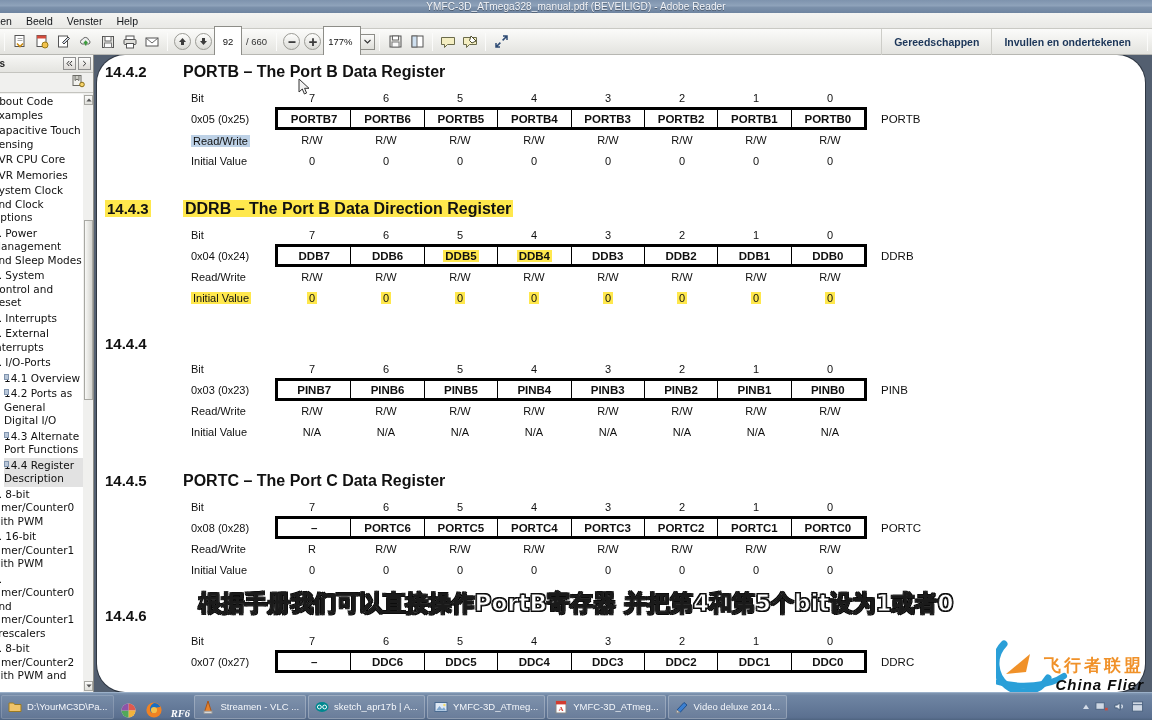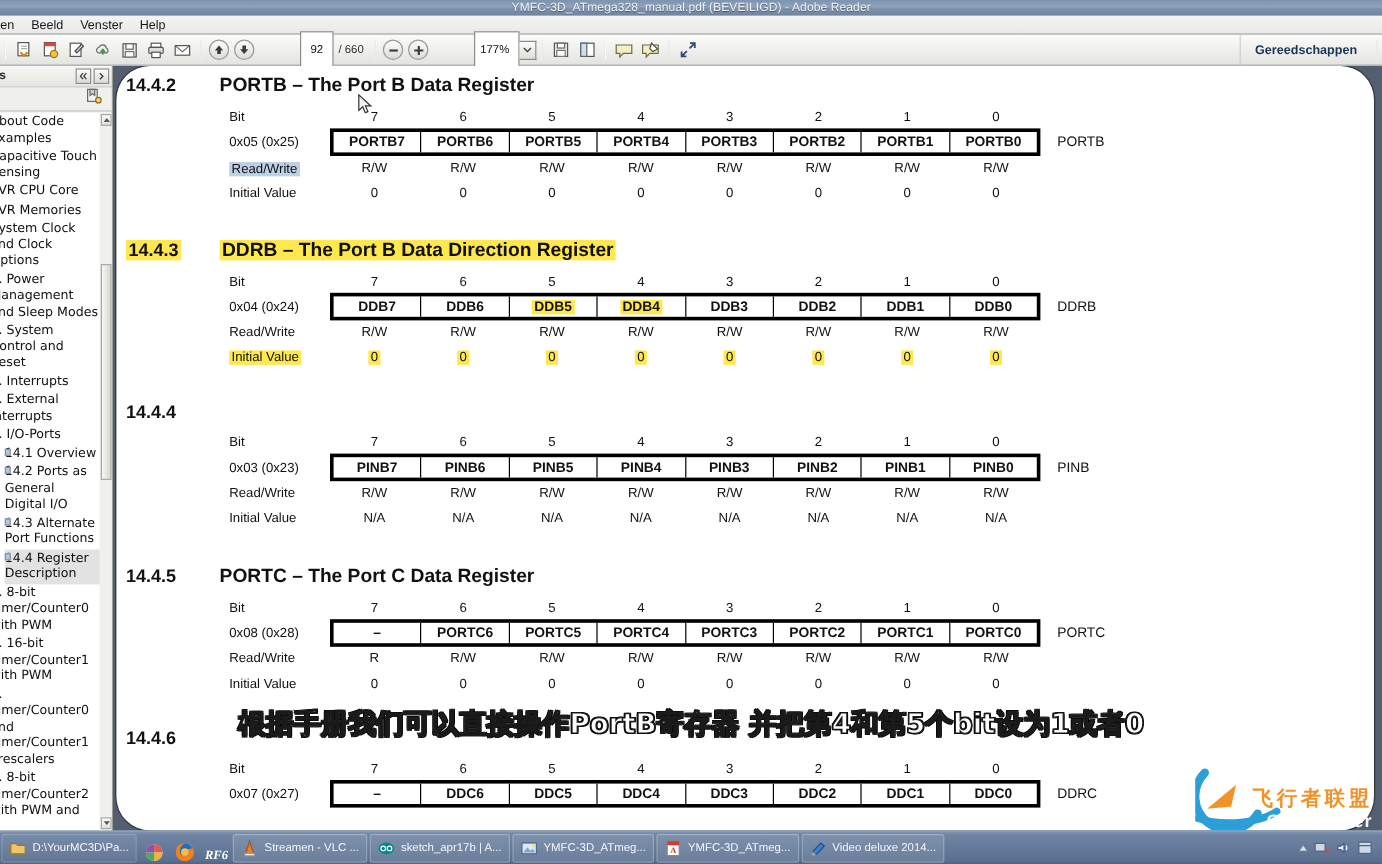--- a/index.html
+++ b/index.html
@@ -62,21 +62,21 @@
   .tb-round {
     width: 17px; height: 17px; border-radius: 50%;
     background: linear-gradient(to bottom, #fdfdfc, #dcdcd7);
     border: 1px solid #9a9a94;
     display: flex; align-items: center; justify-content: center;
     margin: 0 2px;
   }
   .tb-field {
     height: 32px; border: 1px solid #8d8d88; background: #fff;
     font-size: 9.5px; color: #111; display: flex; align-items: center;
-    justify-content: center; padding: 0 3px; margin-left: 36px;
+    justify-content: center; padding: 0 3px;
   }
   .page-num { width: 28px; }
   .page-total { font-size: 9.5px; color: #333; margin: 0 5px 0 4px; white-space: nowrap;}
   .zoom-box { display: flex; align-items: center; }
   .zoom-field { width: 38px; justify-content: flex-start; padding-left: 4px; }
   .zoom-arrow {
     width: 14px; height: 16px; border: 1px solid #8d8d88; border-left: none;
     background: linear-gradient(to bottom, #fbfbfa, #dedeD9);
     display: flex; align-items: center; justify-content: center;
   }
@@ -233,22 +233,22 @@
     position: absolute; right: 6px; bottom: 18px; z-index: 45;
     width: 150px; height: 72px; opacity: .95;
   }
   .wm-text1 {
     position: absolute; right: 2px; top: 24px;
     font-size: 17px; font-weight: bold; color: #f08c1e;
     letter-spacing: 3px; font-family: "DejaVu Sans", sans-serif;
   }
   .wm-text2 {
     position: absolute; right: 2px; top: 46px;
-    font-size: 15px; font-weight: bold; color: #ffffff;
-    letter-spacing: 1px; font-family: "Liberation Sans", sans-serif;
+    font-size: 15px; font-weight: bold; color: #000000;
+    letter-spacing: 1px; font-family: "Liberation Sans", sans-serif; font-style: italic;
   }
 
   
   .taskbar {
     position: absolute; left: 0; bottom: 0; width: 1152px; height: 28px;
     background: linear-gradient(to bottom, #7e93ad 0%, #6d82a0 6%, #5d7characters 100%);
     background: linear-gradient(to bottom, #8096b1 0%, #6f85a3 10%, #5b7090 90%, #4f6480 100%);
     border-top: 1px solid #9bb0c9;
     display: flex; align-items: center;
     z-index: 60;
@@ -412,20 +412,21 @@
 
     <div class="tb-btn">
       <svg width="15" height="15" viewBox="0 0 15 15">
           <path d="M9 2h4v4M13 2 L8.6 6.4" stroke="#2d4a73" stroke-width="1.5" fill="none"></path>
           <path d="M6 13H2V9M2 13 L6.4 8.6" stroke="#2d4a73" stroke-width="1.5" fill="none"></path>
         </svg>
     </div>
 
     <div class="tb-right">
       <div class="tb-rbtn">Gereedschappen</div>
+      <div class="tb-rbtn">Invullen en ondertekenen</div>
       <div class="tb-sep"></div>
     </div>
   </div>
 
   <div class="workarea">
 
     <div class="sidebar">
       <div class="sb-header">
         <div class="sb-header-title">ers</div>
         <div class="sb-navbtns">

